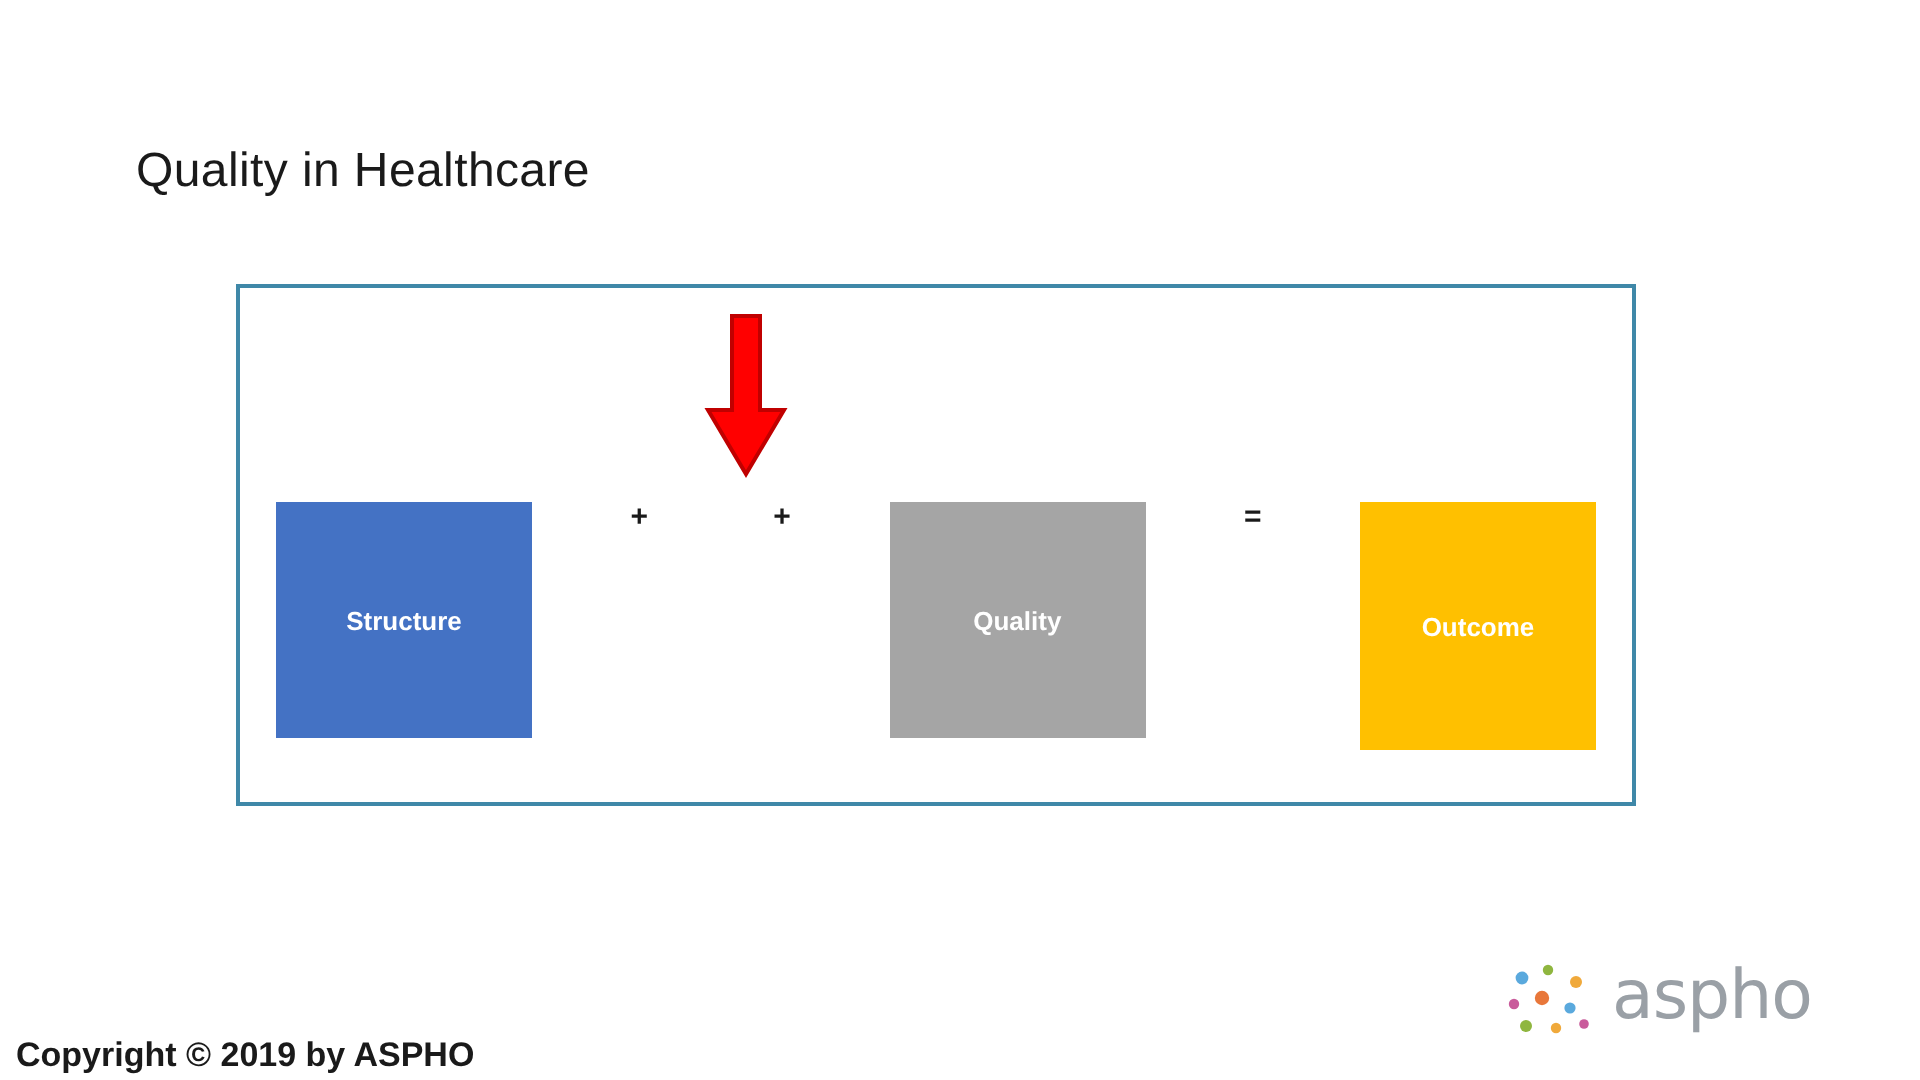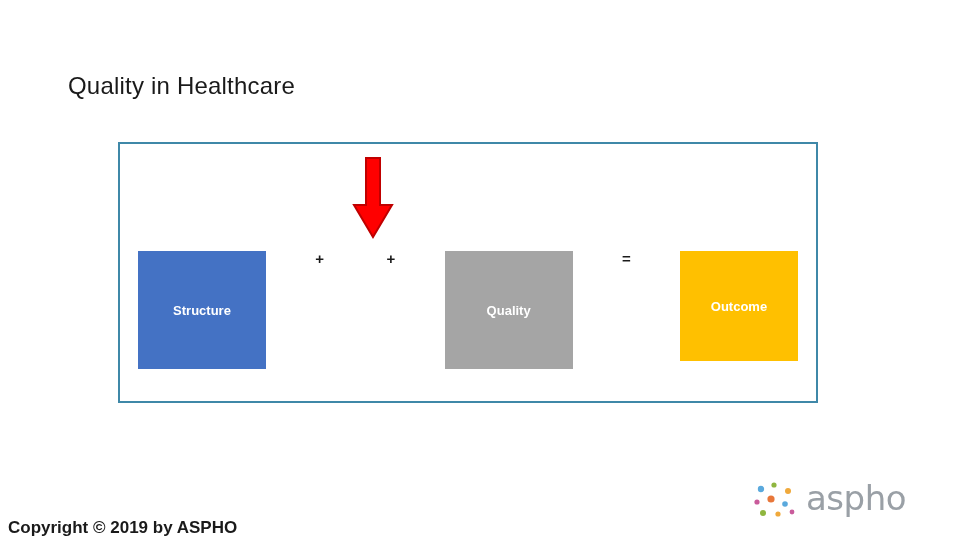--- a/index.html
+++ b/index.html
@@ -71,21 +71,21 @@
     height: 110px;
     background: #70ad47;
   }
   .box-culture {
     width: 128px;
     height: 118px;
     background: #a5a5a5;
   }
   .box-outcome {
     width: 118px;
-    height: 110px;
+    height: 124px;
     background: #ffc000;
   }
 
   .eq-operator {
     flex: 1 1 auto;
     text-align: center;
     font-size: 15px;
     font-weight: bold;
     color: #1a1a1a;
     line-height: 1;

